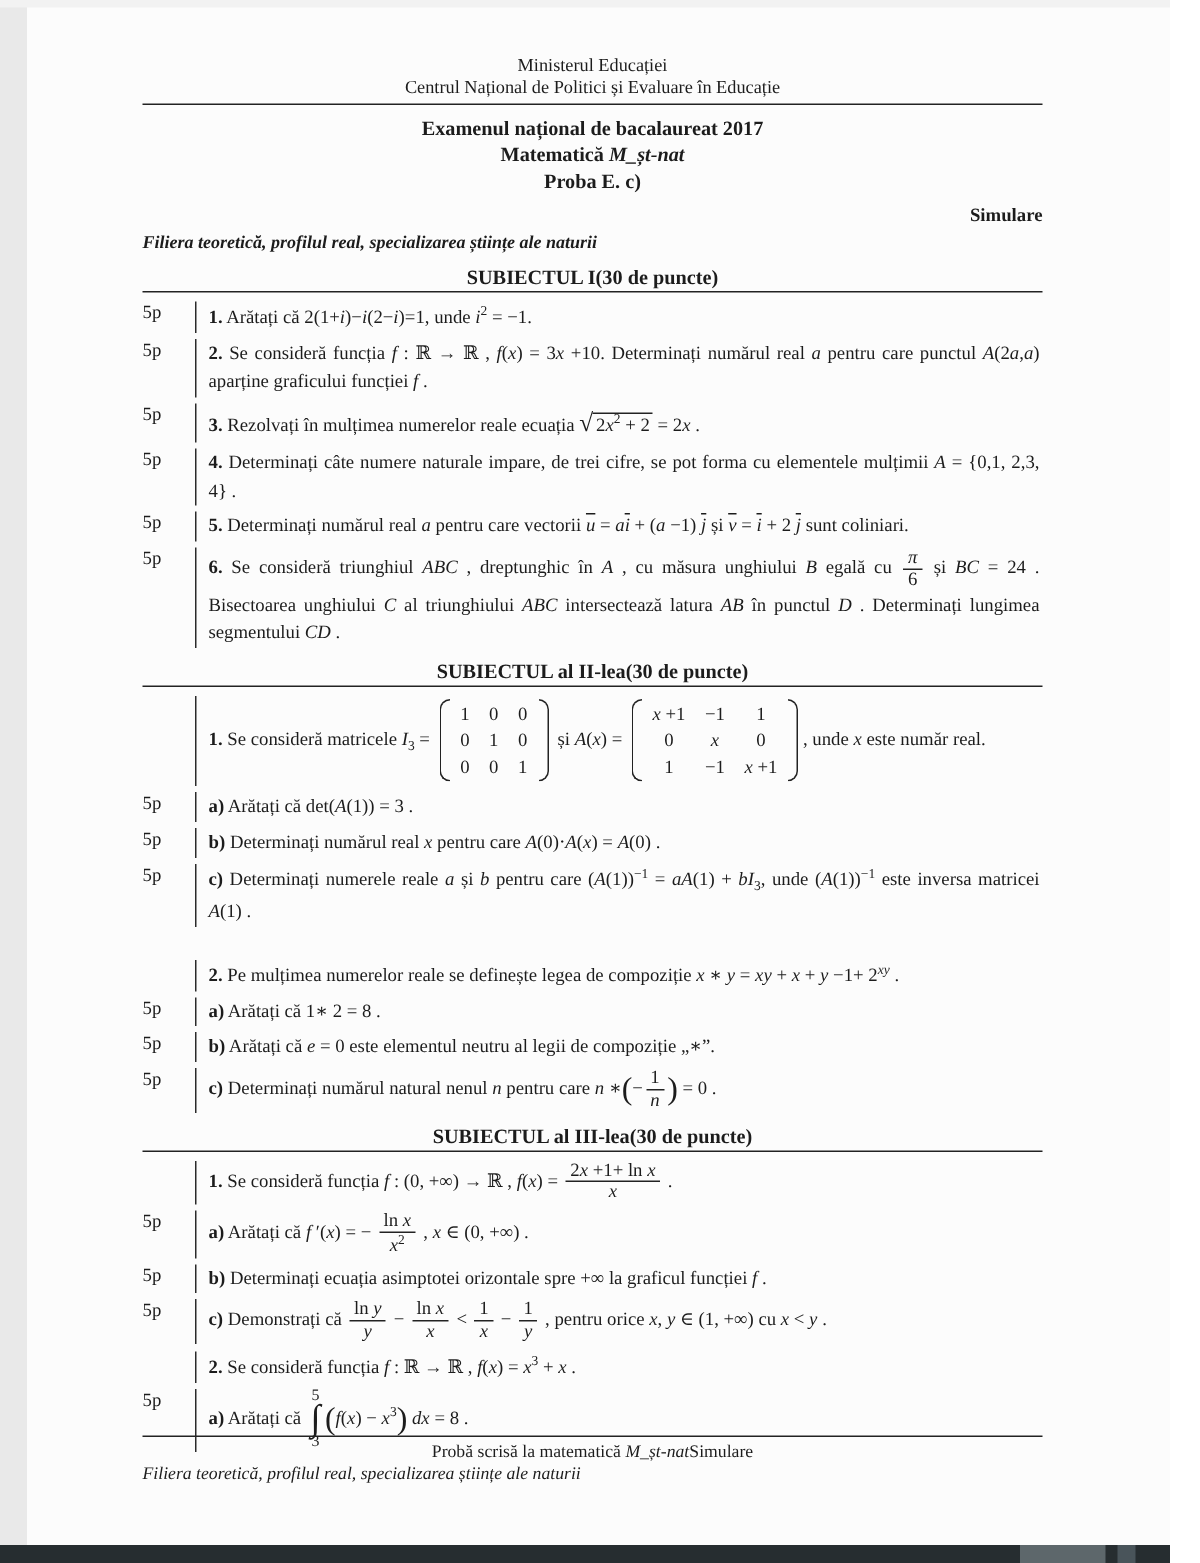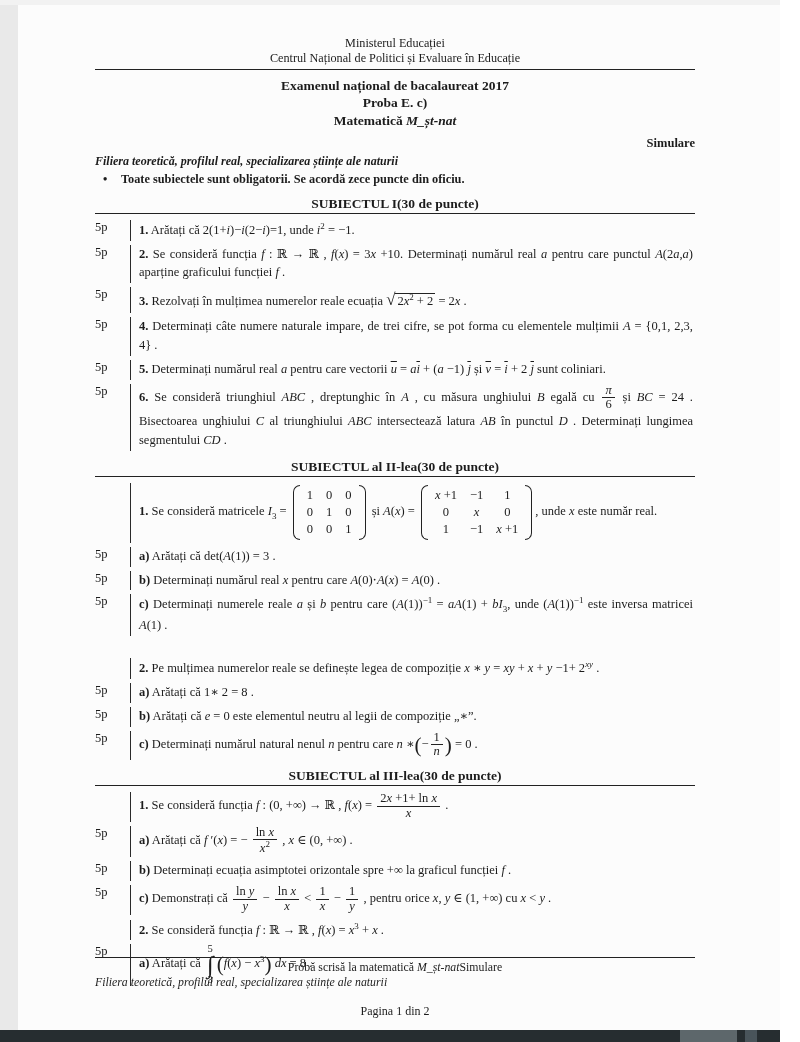--- a/index.html
+++ b/index.html
@@ -60,25 +60,24 @@
 
 <div class="page">
   <div class="left-strip"></div>
   <div class="top-strip"></div>
 
   <div class="doc">
     <div class="hc h-org">Ministerul Educației</div>
     <div class="hc h-org">Centrul Național de Politici și Evaluare în Educație</div>
     <div class="hrule"></div>
     <div class="hc h-t">Examenul național de bacalaureat 2017</div>
+    <div class="hc h-t">Matematică <i>M_șt-nat</i></div>
     <div class="hc h-t">Proba E. c)</div>
-    <div class="hc h-t">Matematică <i>M_șt-nat</i></div>
     <div class="sim">Simulare</div>
     <div class="fil">Filiera teoretică, profilul real, specializarea științe ale naturii</div>
-    <div class="bul">Toate subiectele sunt obligatorii. Se acordă zece puncte din oficiu.</div>
 
     <div>
         <section>
           <div class="shead">
             <span>SUBIECTUL I</span>
             <span>(30 de puncte)</span>
           </div>
           <div class="prow">
             <span class="pts">5p</span>
             <span class="ptxt"><b>1.</b> Arătați că 2(1+<i>i</i>)−<i>i</i>(2−<i>i</i>)=1, unde <i>i</i><sup>2</sup> = −1.</span>
@@ -207,19 +206,18 @@
       </div>
   </div>
 
   <div class="foot">
     <div class="f1">
       <span>Probă scrisă la matematică <i>M_șt-nat</i></span>
       <span>Simulare</span>
     </div>
     <div class="f2">Filiera teoretică, profilul real, specializarea științe ale naturii</div>
   </div>
-  <div class="pageno">Pagina 1 din 2</div>
 
   <div class="bottom-bar"></div>
   <div class="bottom-hl"></div>
   <div class="bottom-n"></div>
   <div class="right-line"></div>
 </div>
 
 </body></html>

